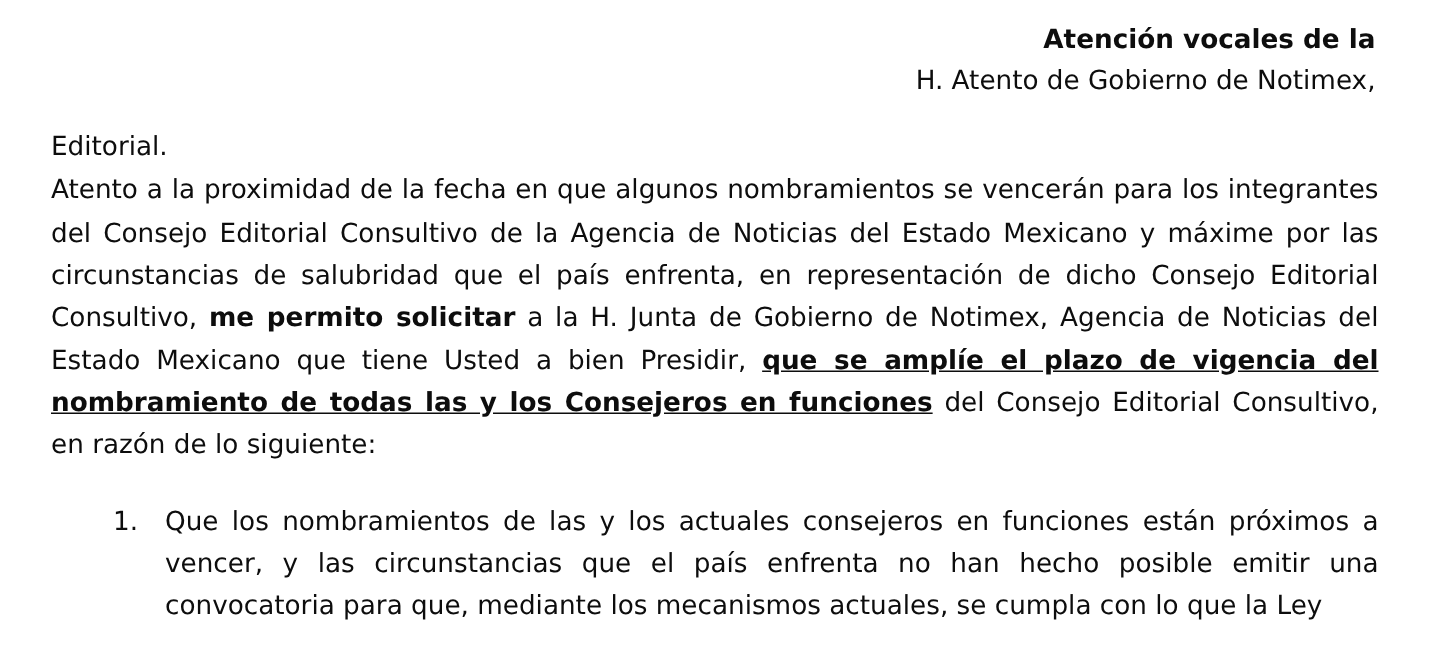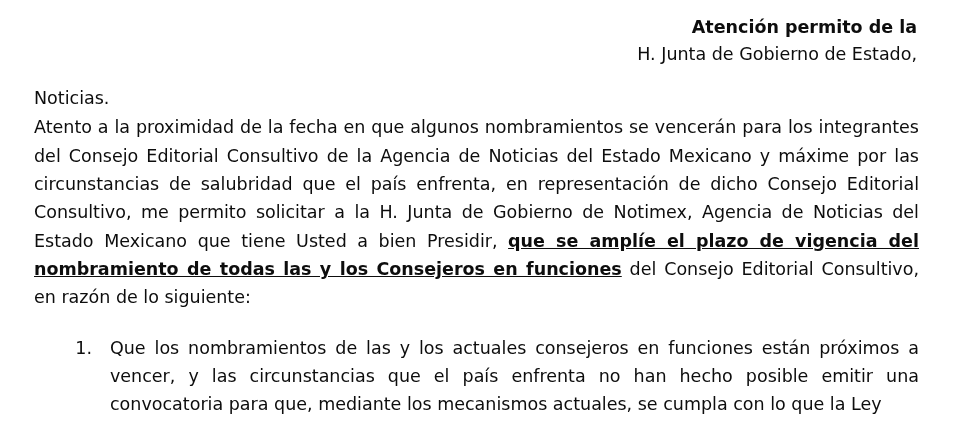--- a/index.html
+++ b/index.html
@@ -45,21 +45,21 @@
     margin-bottom: 5px;
   }
   .para {
     font-size: 17.5px;
     text-align: justify;
     text-justify: inter-word;
     line-height: 1.62;
     margin: 0;
   }
   .para b {
-    font-weight: normal;
+    font-weight: bold;
   }
   .para u.bu {
     font-weight: bold;
     text-decoration: underline;
   }
   .list {
     margin: 0;
     padding-top: 22px;
     padding-left: 36px;
   }
@@ -81,26 +81,26 @@
     text-align: justify;
     text-justify: inter-word;
   }
 </style>
 </head>
 <body>
 
 <div class="page">
 
   <div class="addressee">
-    <div class="line bold">Atención permito de la</div>
-    <div class="line">H. Junta de Gobierno de Estado,</div>
+    <div class="line bold">Atención vocales de la</div>
+    <div class="line">H. Atento de Gobierno de Notimex,</div>
   </div>
 
   <div class="body-block">
-    <div class="salutation">Noticias.</div>
+    <div class="salutation">Editorial.</div>
 
     <p class="para"><span>Atento a la proximidad de la fecha en que algunos nombramientos se vencerán para los integrantes del Consejo Editorial Consultivo de la Agencia de Noticias del Estado Mexicano y máxime por las circunstancias de salubridad que el país enfrenta, en representación de dicho Consejo Editorial Consultivo, </span><b>me permito solicitar</b><span> a la H. Junta de Gobierno de Notimex, Agencia de Noticias del Estado Mexicano que tiene Usted a bien Presidir, </span><u class="bu">que se amplíe el plazo de vigencia del nombramiento de todas las y los Consejeros en funciones</u><span> del Consejo Editorial Consultivo, en razón de lo siguiente:</span></p>
 
     <div class="list">
       <div class="list-item">
         <span class="list-num">1.</span>
         <span class="list-text">Que los nombramientos de las y los actuales consejeros en funciones están próximos a vencer, y las circunstancias que el país enfrenta no han hecho posible emitir una convocatoria para que, mediante los mecanismos actuales, se cumpla con lo que la Ley</span>
       </div>
     </div>
   </div>

